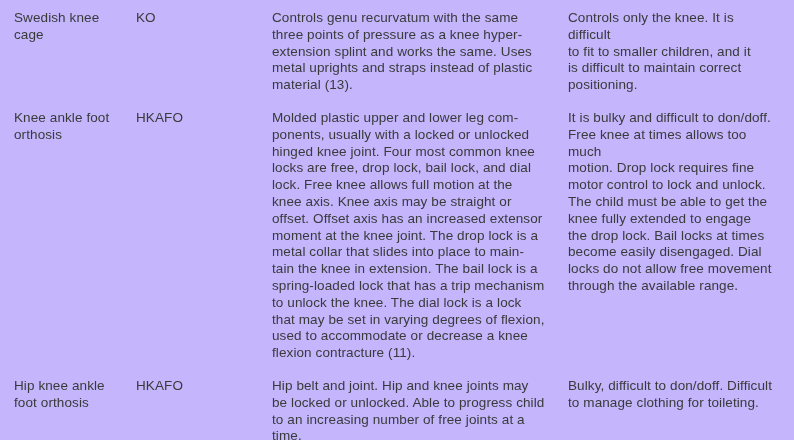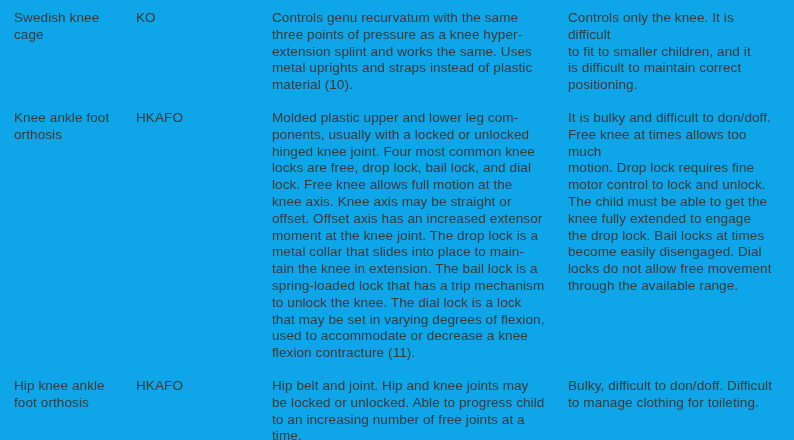--- a/index.html
+++ b/index.html
@@ -4,21 +4,21 @@
 <style>
   html, body {
     margin: 0;
     padding: 0;
     background: #ffffff;
   }
   .page {
     position: relative;
     width: 794px;
     height: 440px;
-    background: #0ea5e9;
+    background: #c4b5fd;
     overflow: hidden;
     font-family: "Liberation Sans", "DejaVu Sans", sans-serif;
     color: #3a3a3a;
     font-size: 13.5px;
     line-height: 16.8px;
     letter-spacing: 0.1px;
   }
   .orthosis-table {
     position: absolute;
     top: 10px;
@@ -44,21 +44,21 @@
   <div class="orthosis-table">
 
     <div class="table-row">
       <div class="cell">Swedish knee
 cage</div>
       <div class="cell">KO</div>
       <div class="cell">Controls genu recurvatum with the same
 three points of pressure as a knee hyper-
 extension splint and works the same. Uses
 metal uprights and straps instead of plastic
-material (10).</div>
+material (13).</div>
       <div class="cell">Controls only the knee. It is difficult
 to fit to smaller children, and it
 is difficult to maintain correct
 positioning.</div>
     </div>
 
     <div class="table-row">
       <div class="cell">Knee ankle foot
 orthosis</div>
       <div class="cell">HKAFO</div>

